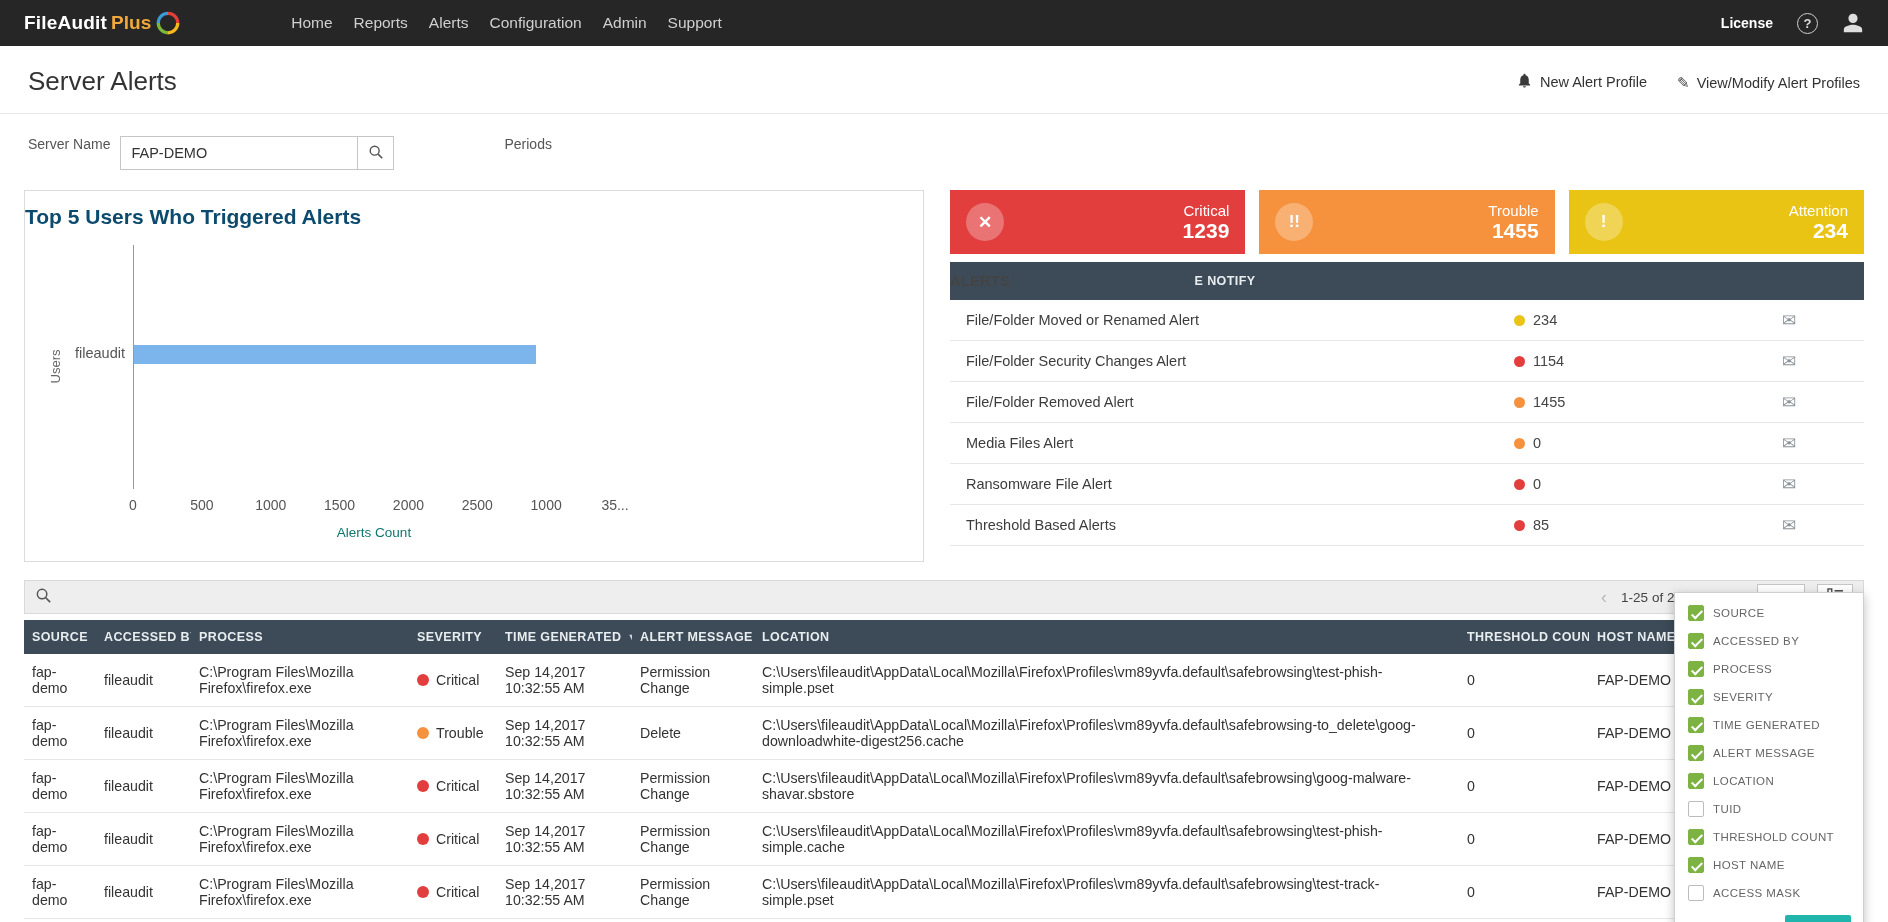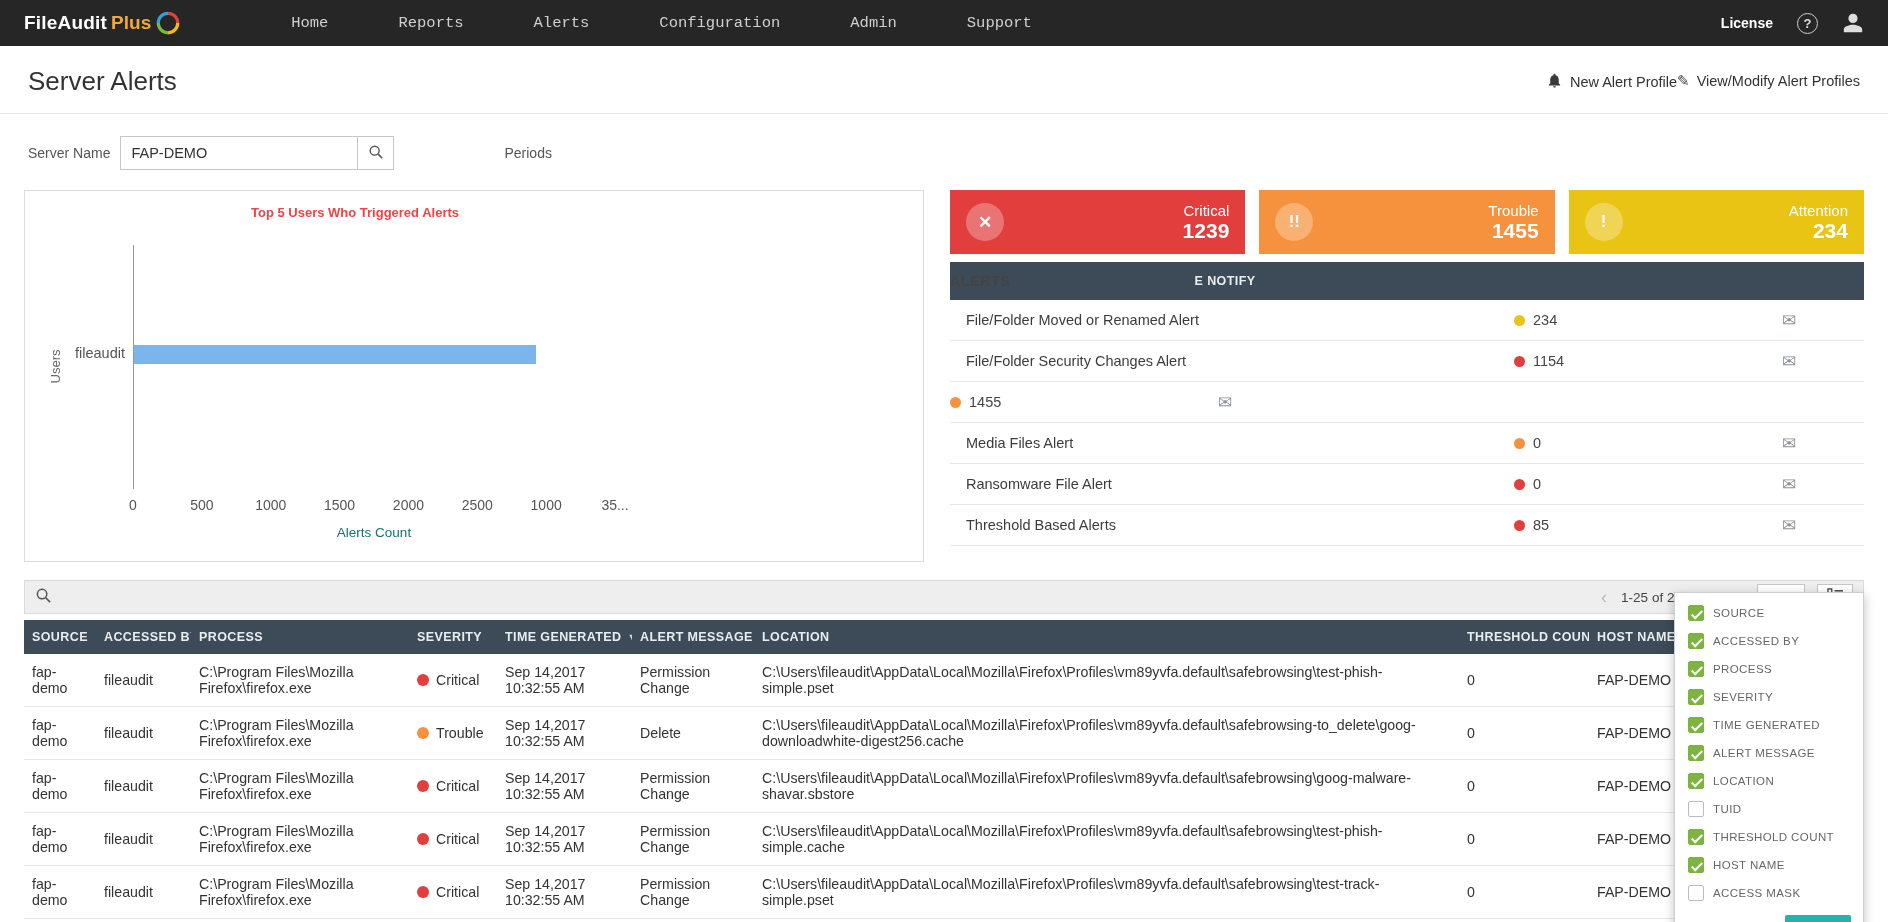--- a/index.html
+++ b/index.html
@@ -5,54 +5,54 @@
   * { box-sizing: border-box; margin: 0; padding: 0; }
   html,body { width:1888px; height:922px; overflow:hidden; }
   body { font-family:"Liberation Sans", sans-serif; background:#fff; position:relative; color:#333; }
 
   
   .topnav { height:46px; background:#262626; display:flex; align-items:center; padding:0 24px; }
   .brand { display:flex; align-items:center; margin-right:110px; cursor:pointer; }
   .brand-name { color:#fff; font-size:19px; font-weight:bold; letter-spacing:.2px; }
   .brand-suffix { color:#f0a93a; font-size:19px; font-weight:bold; margin-left:4px; }
   .brand-swoosh { margin-left:4px; display:flex; }
-  .nav-items { display:flex; list-style:none; gap:70px;font-family:Liberation Mono, monospace; }
+  .nav-items { display:flex; list-style:none; gap:21px; }
   .nav-item { color:#cfcfcf; font-size:15.5px; cursor:pointer; }
   .nav-right { margin-left:auto; display:flex; align-items:center; gap:24px; }
   .license { color:#fff; font-size:14px; font-weight:bold; cursor:pointer; }
   .help-circle { width:21px; height:21px; border-radius:50%; border:1.5px solid #cfcfcf; color:#dcdcdc;
                  font-size:13px; font-weight:bold; display:flex; align-items:center; justify-content:center; cursor:pointer; }
   .user-icon { cursor:pointer; display:flex; }
 
   
   .page-header { display:flex; align-items:center; padding:20px 28px 16px 28px; border-bottom:1px solid #e9e9e9; }
   .page-title { font-size:26px; color:#333; font-weight:400; }
-  .header-actions { margin-left:auto; display:flex; align-items:flex-start; }
+  .header-actions { margin-left:auto; display:flex; gap:30px; align-items:flex-end; }
   .action { display:flex; align-items:center; gap:7px; font-size:14.5px; color:#333; cursor:pointer; }
   .pencil { font-size:15px; color:#444; }
 
   
-  .filters { display:flex; align-items:center; padding:22px 28px 16px 28px; }
+  .filters { display:flex; padding:22px 28px 16px 28px; }
   .flabel { font-size:14px; color:#555; margin-right:10px; }
   .input-group { display:flex; align-items:stretch; }
   .text-input { height:34px; border:1px solid #c6c6c6; padding:0 10px; font-size:14.5px; color:#333;
                 font-family:"Liberation Sans", sans-serif; outline:none; }
   .server-input { width:238px; }
   .periods-input { width:182px; border-left:none; }
   .icon-btn { width:36px; height:34px; background:#fff; border:1px solid #c6c6c6; border-left:none;
               display:flex; align-items:center; justify-content:center; cursor:pointer; }
   .cal-btn { border-left:1px solid #c6c6c6; background:#fbfbfb; }
   .periods-group { margin-left:110px; }
 
   
   .content-row { display:flex; padding:4px 24px 0 24px; gap:26px; align-items:flex-start; }
 
   
   .chart-panel { width:900px; height:372px; border:1px solid #dcdcdc; position:relative; background:#fff; }
-  .chart-title { position:absolute; top:14px; left:0; width:660px; text-align:center; font-size:13px; font-weight:bold; color:#ef4444; }
+  .chart-title { position:absolute; top:14px; left:0; width:660px; text-align:left; font-size:21px; font-weight:bold; color:#0c4a6e; }
   .y-label { position:absolute; left:14px; top:168px; transform:rotate(-90deg); font-size:13px; color:#666; }
   .cat-label { position:absolute; left:24px; top:154px; width:76px; text-align:right; font-size:14.5px; color:#555; }
   .plot { position:absolute; left:108px; top:54px; width:482px; height:244px; border-left:1px solid #999; }
   .chart-bar { position:absolute; left:0; top:100px; height:19px; }
   .x-ticks { position:absolute; left:108px; top:306px; width:482px; height:20px; }
   .xtick { position:absolute; transform:translateX(-50%); font-size:14px; color:#555; white-space:nowrap; }
   .x-label { position:absolute; left:108px; top:334px; width:482px; text-align:center; font-size:13.5px; color:#0f766e; }
 
   
   .right-col { flex:1; display:flex; flex-direction:column; }
@@ -250,20 +250,21 @@
       </div>
       <div class="pr-row">
         <div class="pr-name">File/Folder Security Changes Alert</div>
         <div class="pr-alerts">
           <span class="dot" style="background-color: rgb(226, 62, 62);"></span>
           <span>1154</span>
         </div>
         <div class="pr-notify"><span class="envelope">✉</span></div>
       </div>
       <div class="pr-row">
+        <div class="pr-name">File/Folder Removed Alert</div>
         <div class="pr-alerts">
           <span class="dot" style="background-color: rgb(246, 146, 62);"></span>
           <span>1455</span>
         </div>
         <div class="pr-notify"><span class="envelope">✉</span></div>
       </div>
       <div class="pr-row">
         <div class="pr-name">Media Files Alert</div>
         <div class="pr-alerts">
           <span class="dot" style="background-color: rgb(246, 146, 62);"></span>

